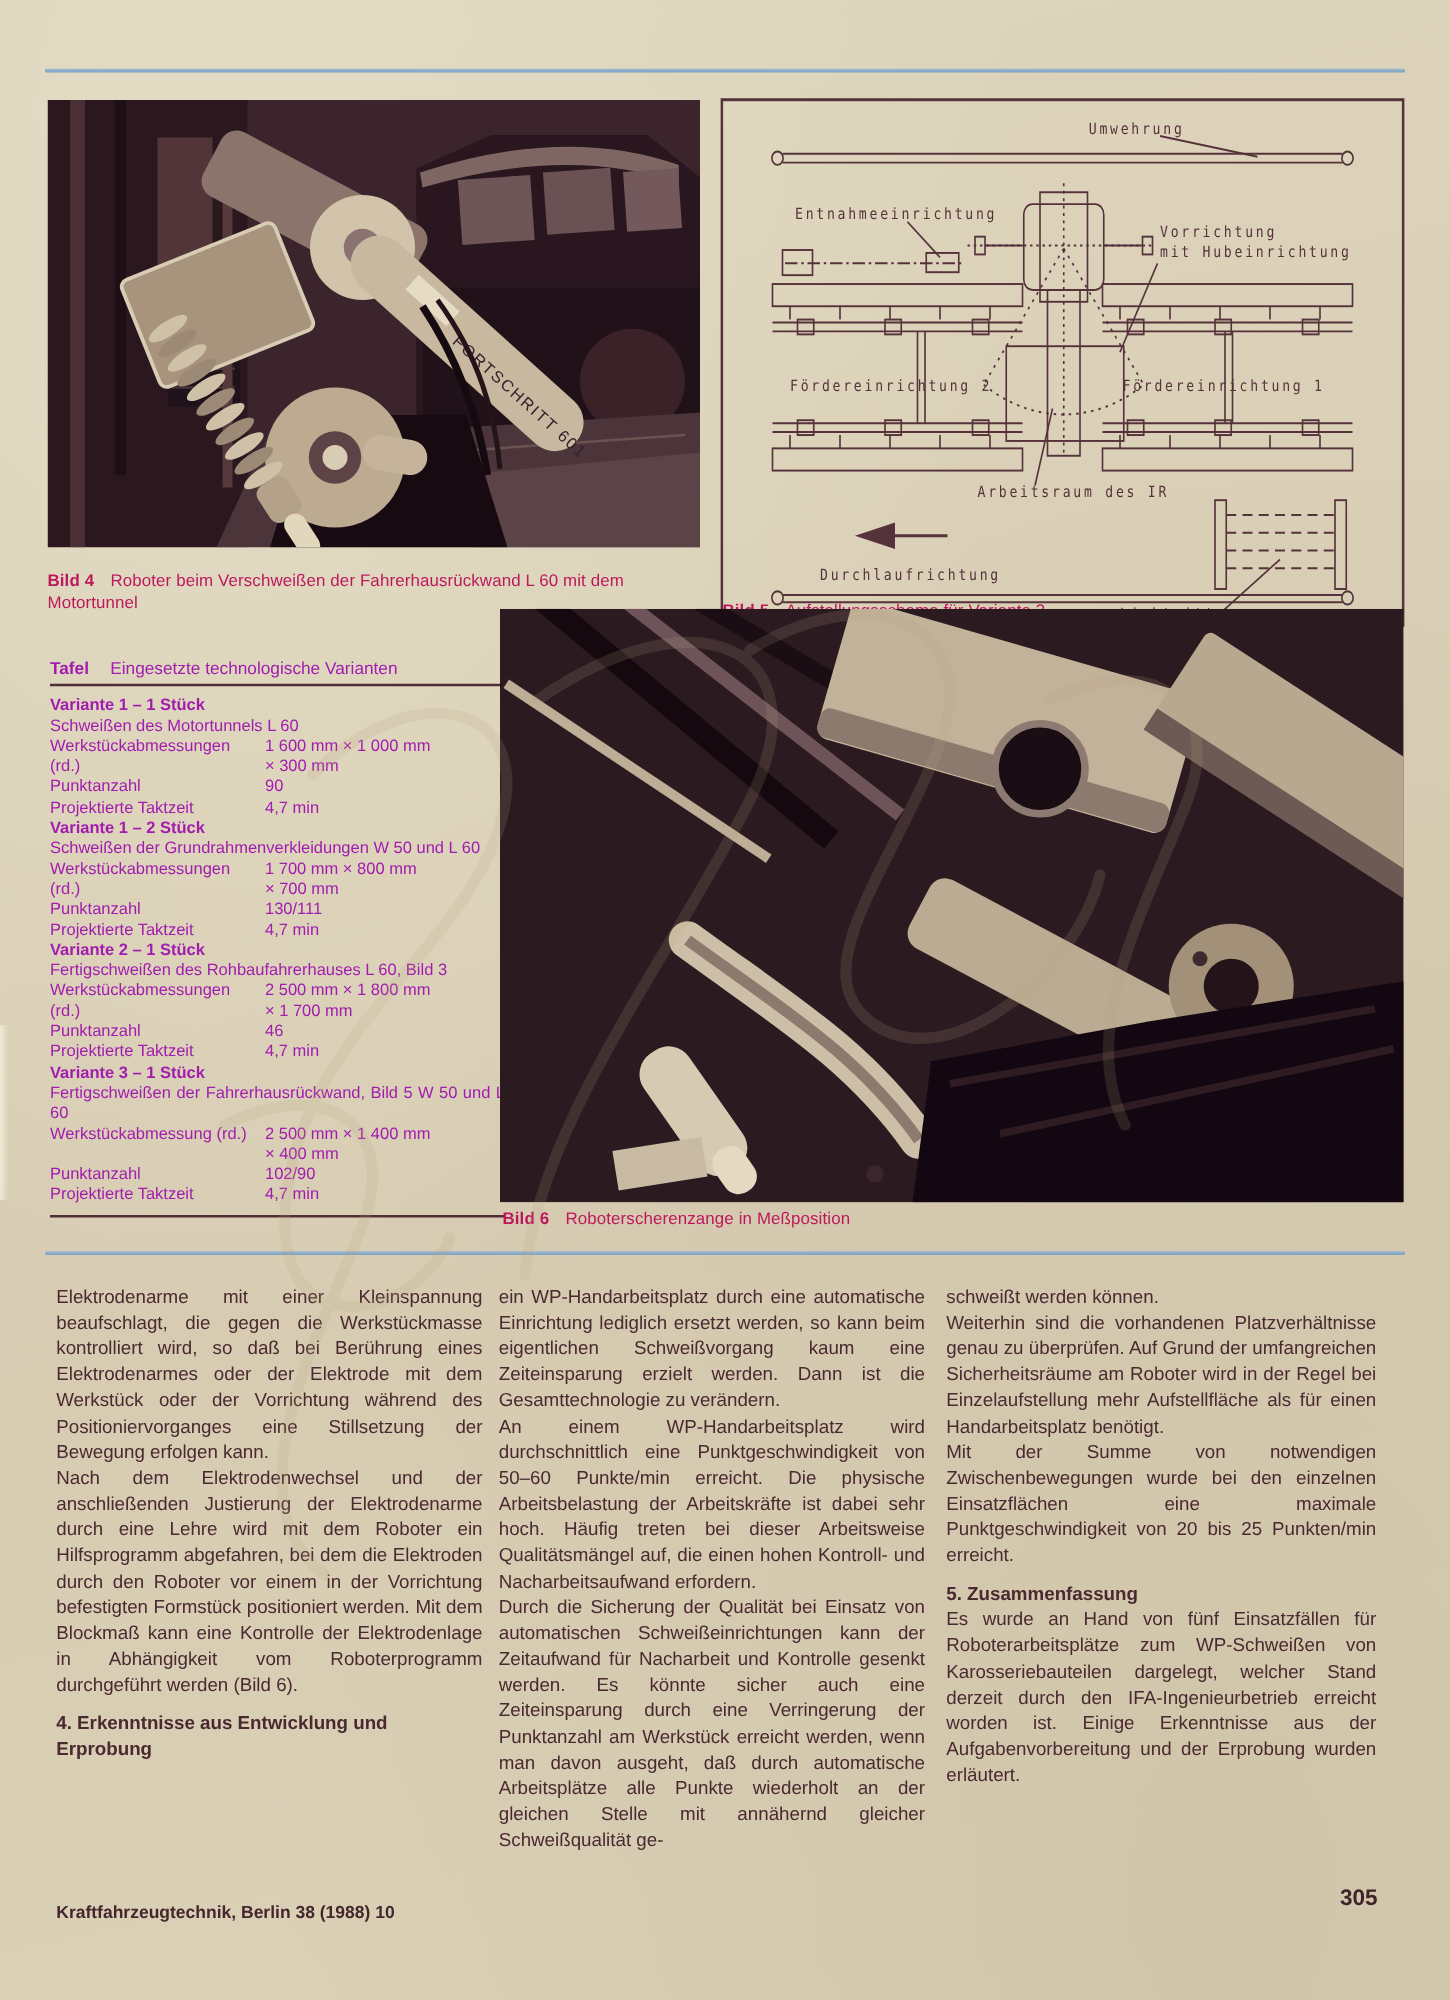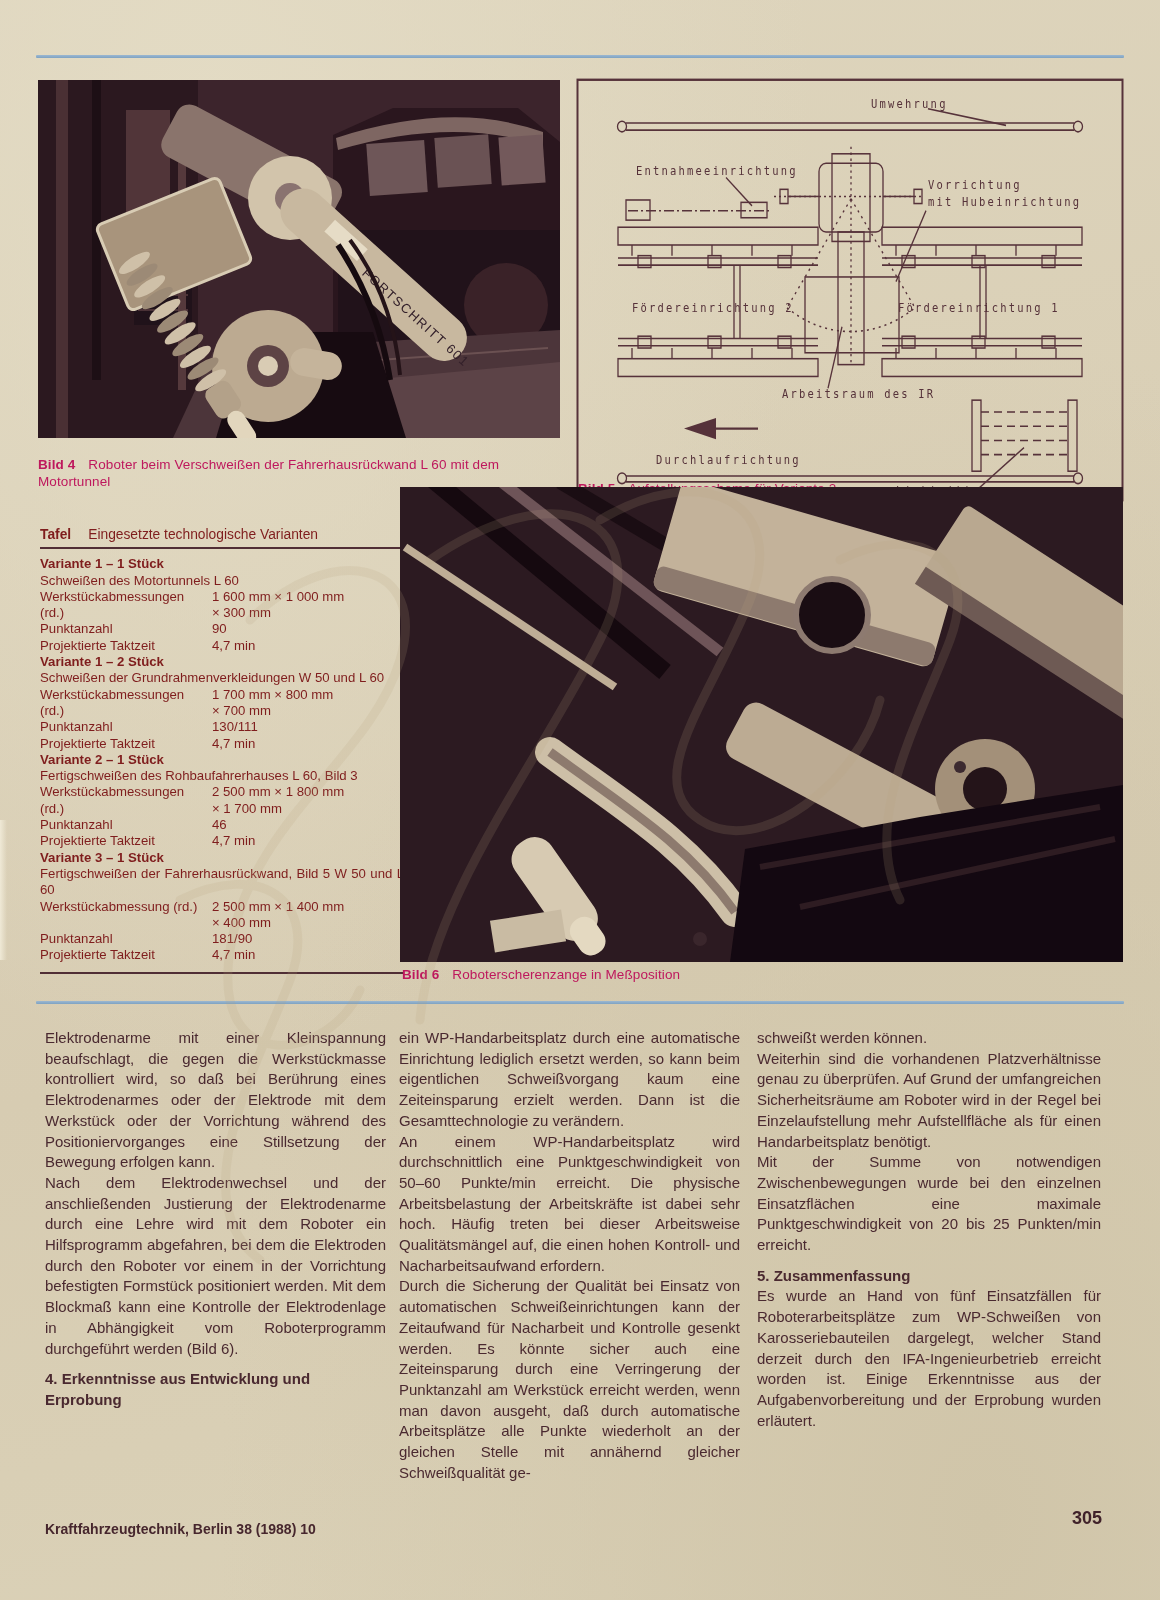--- a/index.html
+++ b/index.html
@@ -26,21 +26,21 @@
   #bild6{left:400px;top:487px;width:723px;height:475px;}
   .fig svg{display:block;width:100%;height:100%;}
 
   .caption{position:absolute;font-size:13.5px;line-height:17px;color:#be185d;letter-spacing:.1px;}
   .cap-label{font-weight:bold;margin-right:13px;}
   #cap4{left:38px;top:456px;width:525px;}
   #cap5{left:578px;top:480px;width:540px;}
   #cap6{left:402px;top:966px;width:700px;}
 
   
-  .tafel{position:absolute;left:40px;top:527px;width:364px;font-size:13.2px;line-height:16.3px;color:#7f1d1d;}
+  .tafel{position:absolute;left:40px;top:527px;width:364px;font-size:13.2px;line-height:16.3px;color:#a21caf;}
   .tafel-head{font-size:13.8px;margin-bottom:3px;}
   .tafel-head b{margin-right:17px;}
   .hr{height:2px;background:#502e35;margin:4px 0 7px 0;}
   .hr.bottom{margin-top:8px;}
   .sec-h{font-weight:bold;}
   .sec-desc{text-align:justify;}
   .trow{display:flex;}
   .tk{width:172px;flex:none;}
   .tv{flex:1;}
 
@@ -365,21 +365,21 @@
         <div class="tv">
             <div>2 500 mm × 1 400 mm</div>
             <div>× 400 mm</div>
           </div>
       </div>
       <div class="trow">
         <div class="tk">
             <div>Punktanzahl</div>
           </div>
         <div class="tv">
-            <div>181/90</div>
+            <div>102/90</div>
           </div>
       </div>
       <div class="trow">
         <div class="tk">
             <div>Projektierte Taktzeit</div>
           </div>
         <div class="tv">
             <div>4,7 min</div>
           </div>
       </div>

